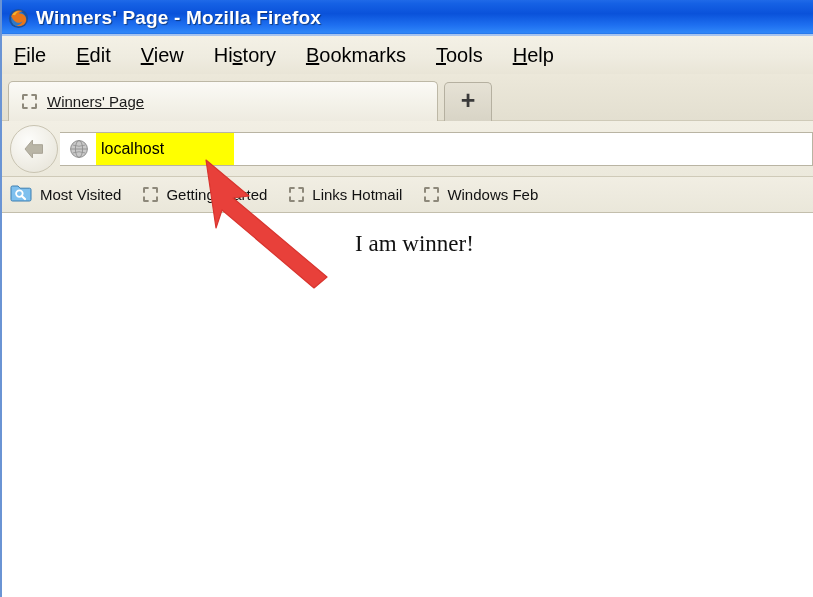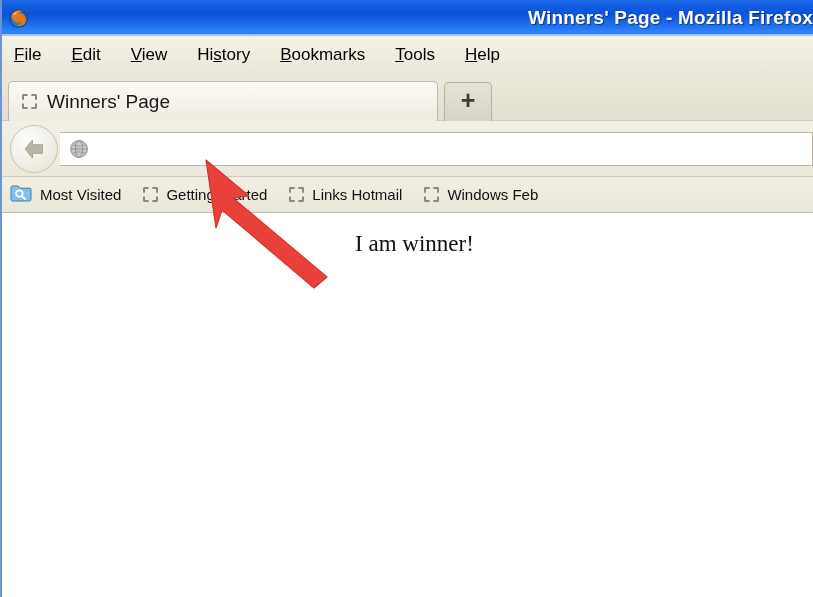--- a/index.html
+++ b/index.html
@@ -29,21 +29,20 @@
   .titlebar {
     height: 36px;
     background: linear-gradient(180deg,
         #1f6ae8 0%, #1561e4 10%, #0a52da 38%,
         #1e6ff0 70%, #2f86f8 90%, #1a5fd0 100%);
     display: flex;
     align-items: center;
     padding-left: 6px;
     box-sizing: border-box;
     position: relative;
-    justify-content: space-between;
   }
   .titlebar::after {
     content: "";
     position: absolute;
     left: 0; right: 0; bottom: 0;
     height: 2px;
     background: #a8c4ee;
   }
   .ff-logo {
     width: 21px; height: 21px;
@@ -65,21 +64,21 @@
   
   .menubar {
     height: 38px;
     background: linear-gradient(180deg,#f4f1e6 0%, #efece0 55%, #e9e5d7 100%);
     display: flex;
     align-items: center;
     padding-left: 12px;
     box-sizing: border-box;
   }
   .menu-item {
-    font-size: 17px;
+    font-size: 20px;
     color: #000000;
     font-family: "Liberation Sans", sans-serif;
     margin-right: 30px;
     white-space: nowrap;
     cursor: default;
   }
   .menu-item .acc { text-decoration: underline; }
 
   
   .tabstrip {
@@ -99,25 +98,26 @@
     border-bottom: none;
     border-radius: 5px 5px 0 0;
     display: flex;
     align-items: center;
     padding: 0 12px 0 13px;
     box-sizing: border-box;
     position: relative;
     top: 1px;
   }
   .tab-title {
-    font-size: 19px;
+    font-size: 15px;
     color: #1a1a1a;
     margin-left: 10px;
     white-space: nowrap;
     font-family: "Liberation Sans", sans-serif;
+    text-decoration: underline;
   }
   .placeholder-icon {
     width: 15px; height: 15px;
     border: 2px dashed #8d887a;
     border-radius: 2px;
     box-sizing: border-box;
     flex: 0 0 auto;
     background: transparent;
   }
   .newtab {
@@ -311,20 +311,23 @@
     <div class="urlbar">
       <span class="url-favicon">
         <svg width="20" height="20" viewBox="0 0 20 20">
           <circle cx="10" cy="10" r="8.4" fill="#c9c9c9" stroke="#8f8f8f" stroke-width="1"></circle>
           <ellipse cx="10" cy="10" rx="3.6" ry="8.4" fill="none" stroke="#8f8f8f" stroke-width="0.9"></ellipse>
           <line x1="1.8" y1="10" x2="18.2" y2="10" stroke="#8f8f8f" stroke-width="0.9"></line>
           <path d="M3.5 6 Q10 8.5 16.5 6" fill="none" stroke="#8f8f8f" stroke-width="0.8"></path>
           <path d="M3.5 14 Q10 11.5 16.5 14" fill="none" stroke="#8f8f8f" stroke-width="0.8"></path>
         </svg>
       </span>
+      <span class="url-highlight">
+        <span class="url-text" title="Search or enter address">localhost</span>
+      </span>
     </div>
   </div>
 
   <div class="bookmarksbar">
     <div class="bm">
       <span>
         <svg width="22" height="18" viewBox="0 0 22 18">
           <path d="M1 3.5 A1.5 1.5 0 0 1 2.5 2 H8 L10 4.2 H19.5 A1.5 1.5 0 0 1 21 5.7
                    V15.5 A1.5 1.5 0 0 1 19.5 17 H2.5 A1.5 1.5 0 0 1 1 15.5 Z" fill="#7fc0ee" stroke="#3c7fb1" stroke-width="1"></path>
           <circle cx="9.4" cy="9.6" r="3.3" fill="none" stroke="#ffffff" stroke-width="1.8"></circle>

